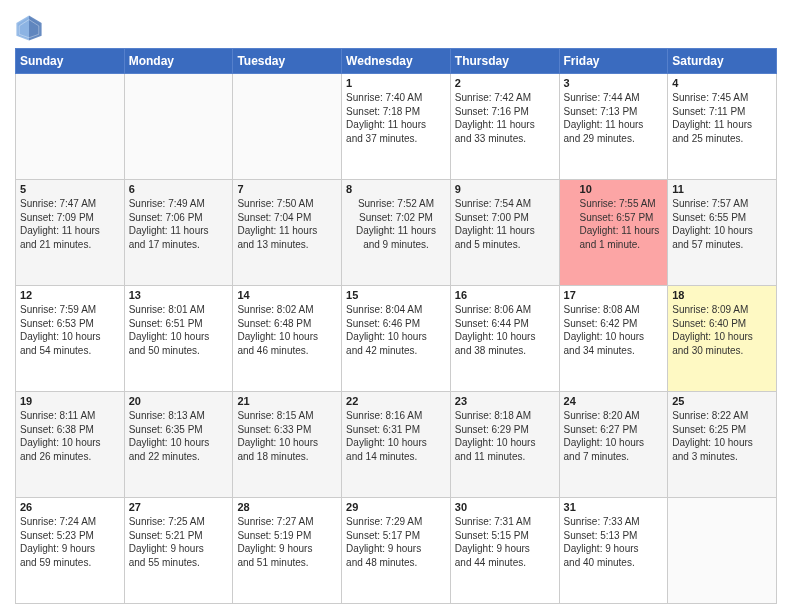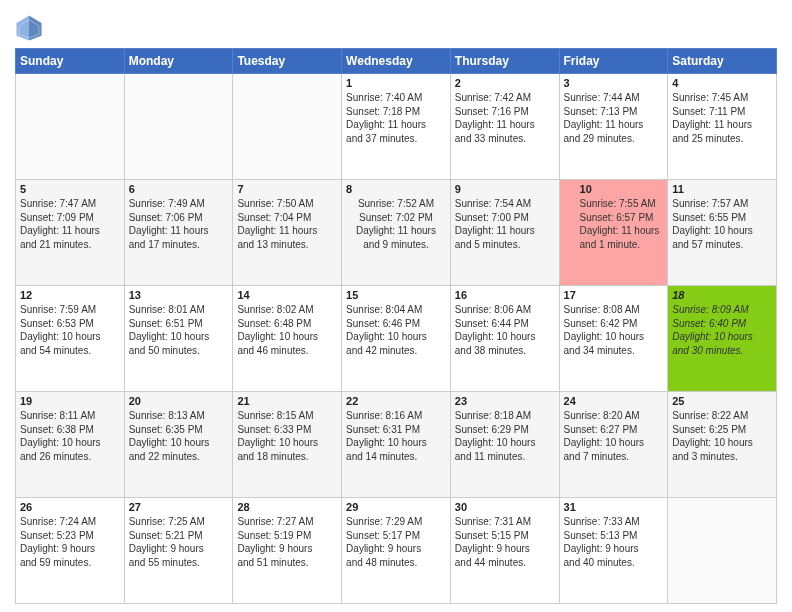--- a/index.html
+++ b/index.html
@@ -268,21 +268,21 @@
 Daylight: 10 hours
 and 38 minutes.</div>
           </td>
           <td style="background-color: rgb(255, 255, 255);">
             <span class="day-num">17</span>
             <div class="day-info" style="white-space: pre-line;">Sunrise: 8:08 AM
 Sunset: 6:42 PM
 Daylight: 10 hours
 and 34 minutes.</div>
           </td>
-          <td style="background-color: #84cc16; font-style: italic;">
+          <td style="background-color: #fef9c3;">
             <span class="day-num">18</span>
             <div class="day-info" style="white-space: pre-line;">Sunrise: 8:09 AM
 Sunset: 6:40 PM
 Daylight: 10 hours
 and 30 minutes.</div>
           </td>
         </tr>
         <tr>
           <td style="background-color: rgb(245, 245, 245);">
             <span class="day-num">19</span>

